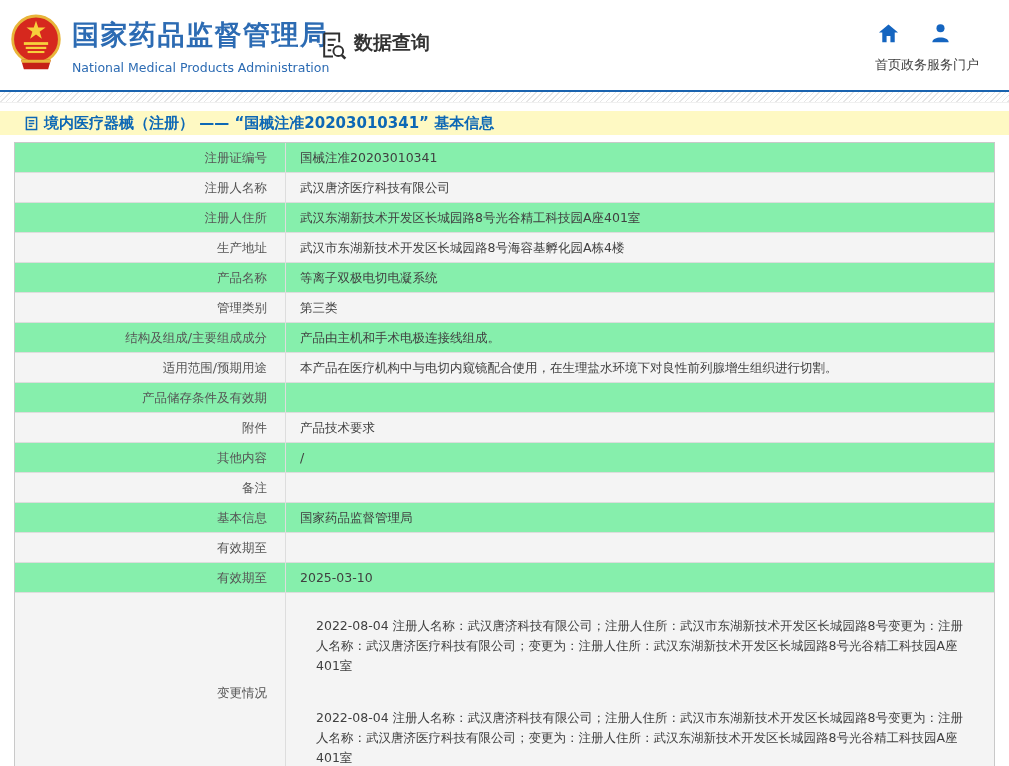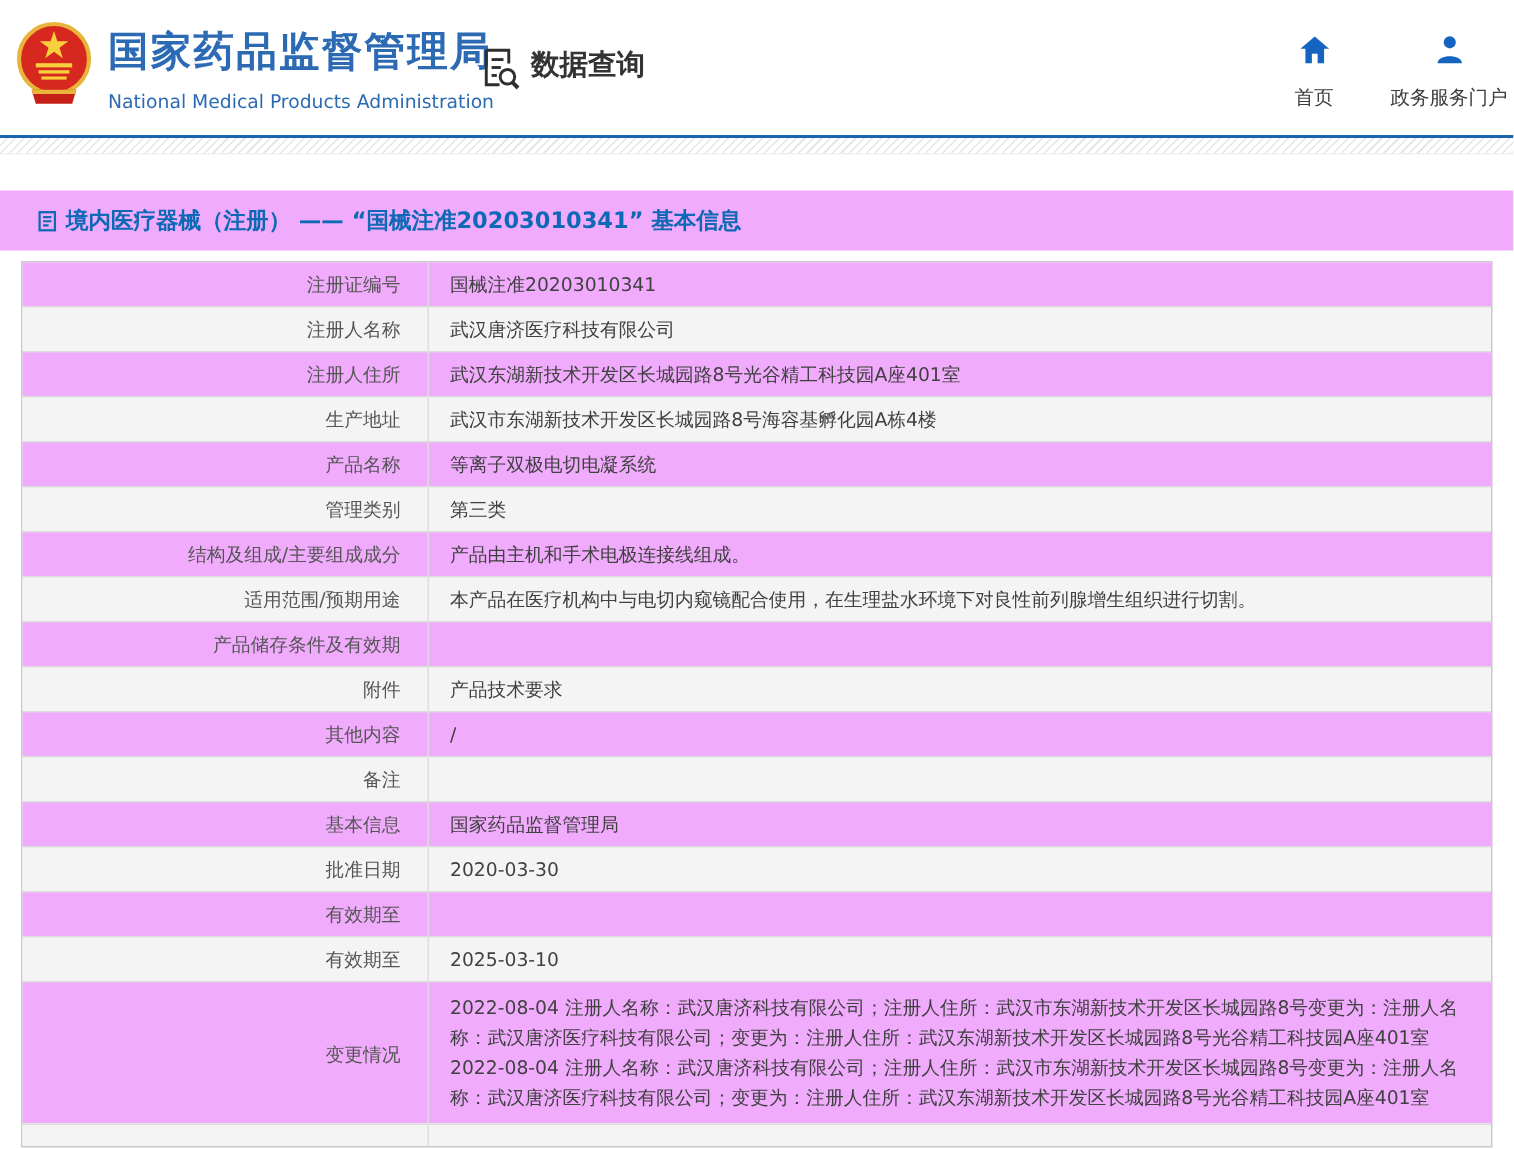--- a/index.html
+++ b/index.html
@@ -11,53 +11,53 @@
   }
 
   
   .header { position:relative; height:90px; background:#fff; }
   .logo { position:absolute; left:8px; top:13px; width:56px; height:62px; }
   .org { position:absolute; left:72px; top:20px; }
   .org-zh { font-size:27px; font-weight:bold; color:#2c6bb3; letter-spacing:1.5px; line-height:30px; }
   .org-en { font-size:12.5px; color:#2c6bb3; margin-top:10px; }
   .section { position:absolute; left:318px; top:30px; display:flex; align-items:flex-start; gap:6px; cursor:pointer; }
   .section-label { font-size:19px; font-weight:600; color:#333; }
-  .nav { position:absolute; right:4px; top:22px; display:flex; gap:38px; }
+  .nav { position:absolute; right:30px; top:22px; display:flex; }
   .nav-item { display:flex; flex-direction:column; align-items:center; gap:7px; cursor:pointer; }
   .nav-item .lbl { font-size:13px; color:#3d3d3d; white-space:nowrap; }
 
   
   .blue-line { height:2px; background:#1a63af; }
   .hatch {
     height:11px;
     background:repeating-linear-gradient(135deg,#ffffff 0 3px,#e6e6e6 3px 4px);
     border-bottom:1px solid #f0f0f0;
   }
 
   
   .titlebar {
-    margin-top:24px; height:40px; background:#f0abfc;
+    margin-top:8px; height:24px; background:#fef9c3;
     display:flex; align-items:center; padding-left:25px; gap:6px;
   }
   .titlebar .pt { font-size:15px; color:#0d68b5; font-weight:600; }
 
   
   .table-wrap { margin:7px 14px 0 14px; border:1px solid #c9c9c9; }
-  .row { display:flex; border-top:1px solid #ddd; background:#f0abfc; }
+  .row { display:flex; border-top:1px solid #ddd; background:#86efac; }
   .row:first-child { border-top:none; }
   .row:nth-child(even) { background:#f4f4f4; }
   .cell { font-size:12.5px; line-height:15px; }
   .cell.label {
     width:271px; flex:0 0 271px; text-align:right;
     padding:7px 18px 7px 8px; color:#555;
     border-right:1px solid #ddd;
     display:flex; justify-content:flex-end; align-items:center; gap:4px;
   }
   .cell.value { flex:1; padding:7px 14px; color:#404040; display:flex; flex-direction:column; justify-content:center; }
-  .cell.value p { margin:0; line-height:20px; }
+  .cell.value p { margin:16px; line-height:20px; }
   .lab-ico { display:inline-flex; align-items:center; }
 </style>
 </head>
 <body>
 
 <div class="header">
   <div class="logo">
     <svg viewBox="0 0 60 66" width="56" height="62">
       <circle cx="30" cy="28" r="25" fill="#d6281e"></circle>
       <circle cx="30" cy="28" r="25" fill="none" stroke="#e8b53a" stroke-width="3"></circle>
@@ -198,26 +198,20 @@
       <div class="cell value"></div>
     </div>
     <div class="row">
       <div class="cell label">
         <span>基本信息</span>
       </div>
       <div class="cell value">国家药品监督管理局</div>
     </div>
     <div class="row">
       <div class="cell label">
-        <span>批准日期</span>
-      </div>
-      <div class="cell value">2020-03-30</div>
-    </div>
-    <div class="row">
-      <div class="cell label">
         <span>有效期至</span>
       </div>
       <div class="cell value"></div>
     </div>
     <div class="row">
       <div class="cell label">
         <span>有效期至</span>
       </div>
       <div class="cell value">2025-03-10</div>
     </div>

